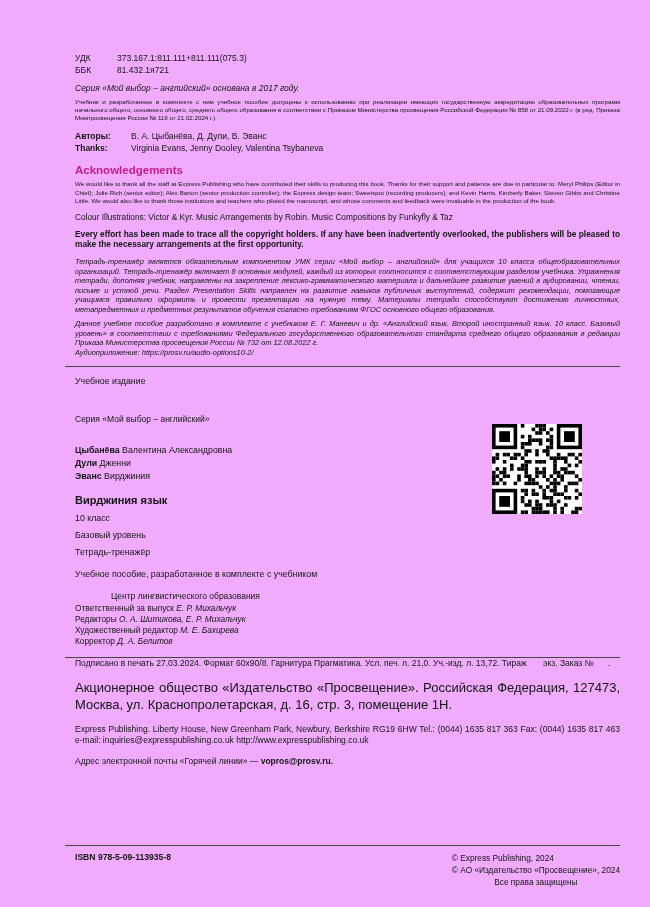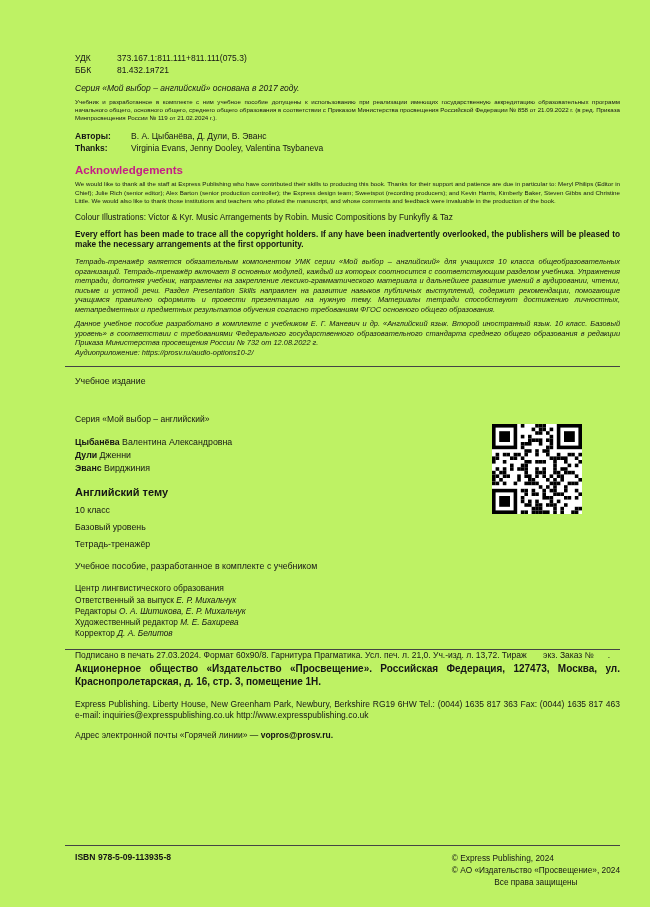--- a/index.html
+++ b/index.html
@@ -1,18 +1,18 @@
 <!DOCTYPE html>
 <html style="--accent: #c51f85;"><head>
 <meta charset="utf-8">
 <style>
   * { margin:0; padding:0; box-sizing:border-box; }
   html,body { width:650px; height:907px; background:#ffffff; }
   body { font-family:"Liberation Sans", sans-serif; color:#151515; }
-  .page { position:relative; width:650px; height:907px; padding:52px 30px 0 75px; overflow:hidden; background:#bef264; }
+  .page { position:relative; width:650px; height:907px; padding:52px 30px 0 75px; overflow:hidden; background:#f0abfc; }
   .t-tiny { font-size:6.2px; line-height:1.3; text-align:justify; }
   .t-ann  { font-size:7.4px; line-height:1.28; font-style:italic; text-align:justify; }
   .bold { font-weight:bold; }
 
   .udk-row { display:flex; font-size:8.5px; line-height:1.45; }
   .udk-row .lbl { width:42px; flex:0 0 42px; }
 
   .series-founded { margin-top:6px; font-size:8.5px; font-style:italic; }
   .approval { margin-top:5px; }
 
@@ -28,32 +28,32 @@
   .annotation-1 { margin-top:8px; }
   .annotation-2 { margin-top:5px; }
   .audio-line { font-size:7.4px; font-style:italic; line-height:1.28; }
 
   .rule { border:none; border-top:1px solid #444; margin-left:-10px; width:calc(100% + 10px); }
   .rule-1 { margin-top:9px; }
   .rule-2 { margin-top:10px; }
 
   .edition-type { margin-top:9px; font-size:8.8px; }
   .imprint-series { margin-top:28px; font-size:8.5px; }
-  .imprint-authors { margin-top:12px; }
+  .imprint-authors { margin-top:20px; }
   .imprint-author-line { font-size:8.8px; line-height:1.45; }
   .imprint-title { margin-top:12px; font-size:11px; font-weight:bold; }
   .imprint-line { margin-top:7px; font-size:8.8px; }
   .kit-note { margin-top:12px; font-size:8.8px; }
-  .center-line { margin-top:12px; font-size:8.5px; }
+  .center-line { margin-top:12px; font-size:8.5px;margin-left:36px; }
   .staff { margin-top:2px; }
   .staff-line { font-size:8.3px; line-height:1.32; }
   .staff-line .name { font-style:italic; }
 
   .print-info { font-size:8.5px; line-height:1.35; text-align:justify; }
-  .publisher { font-size:10px; line-height:1.35; text-align:justify;font-weight:bold; }
+  .publisher { margin-top:9px; font-size:13px; line-height:1.35; text-align:justify; }
   .express-contact { margin-top:10px; font-size:8.5px; line-height:1.35; text-align:justify; }
   .hotline { margin-top:9px; font-size:8.5px; }
 
   .qr-box { position:absolute; top:424px; right:68px; width:90px; height:90px; background:#fff; }
 
   .footer { position:absolute; left:65px; right:30px; top:845px; }
   .footer-row { display:flex; justify-content:space-between; margin-top:6px; padding-left:10px; }
   .isbn { font-size:8.6px; font-weight:bold; }
   .copyright-block { font-size:8.3px; line-height:1.45; }
   .copyright-block .center { text-align:center; }
@@ -305,21 +305,21 @@
       </svg></div>
 
   <p class="imprint-series">Серия «Мой выбор – английский»</p>
 
   <div class="imprint-authors">
     <p class="imprint-author-line"><span class="bold">Цыбанёва</span><span> Валентина Александровна</span></p>
     <p class="imprint-author-line"><span class="bold">Дули</span><span> Дженни</span></p>
     <p class="imprint-author-line"><span class="bold">Эванс</span><span> Вирджиния</span></p>
   </div>
 
-  <p class="imprint-title">Английский тему</p>
+  <p class="imprint-title">Вирджиния язык</p>
   <p class="imprint-line">10 класс</p>
   <p class="imprint-line">Базовый уровень</p>
   <p class="imprint-line">Тетрадь-тренажёр</p>
 
   <p class="kit-note">Учебное пособие, разработанное в комплекте с учебником</p>
 
   <p class="center-line">Центр лингвистического образования</p>
 
   <div class="staff">
     <p class="staff-line"><span>Ответственный за выпуск </span><span class="name">Е. Р. Михальчук</span></p>

